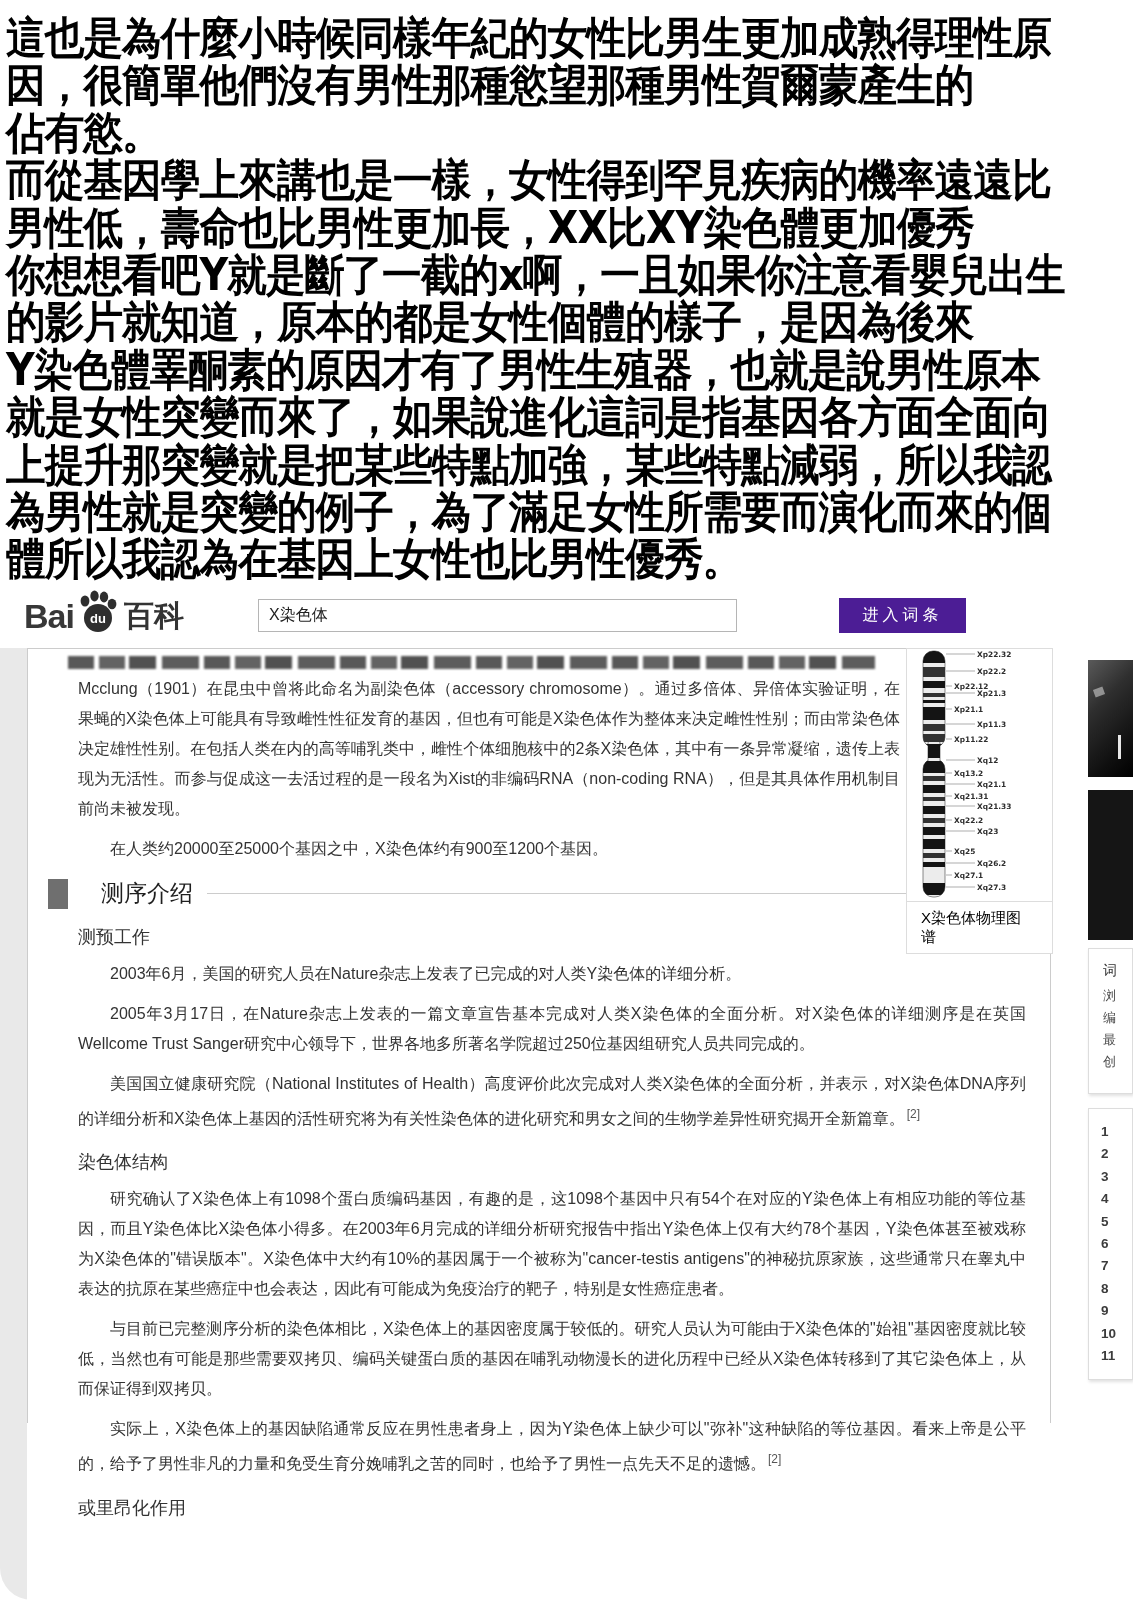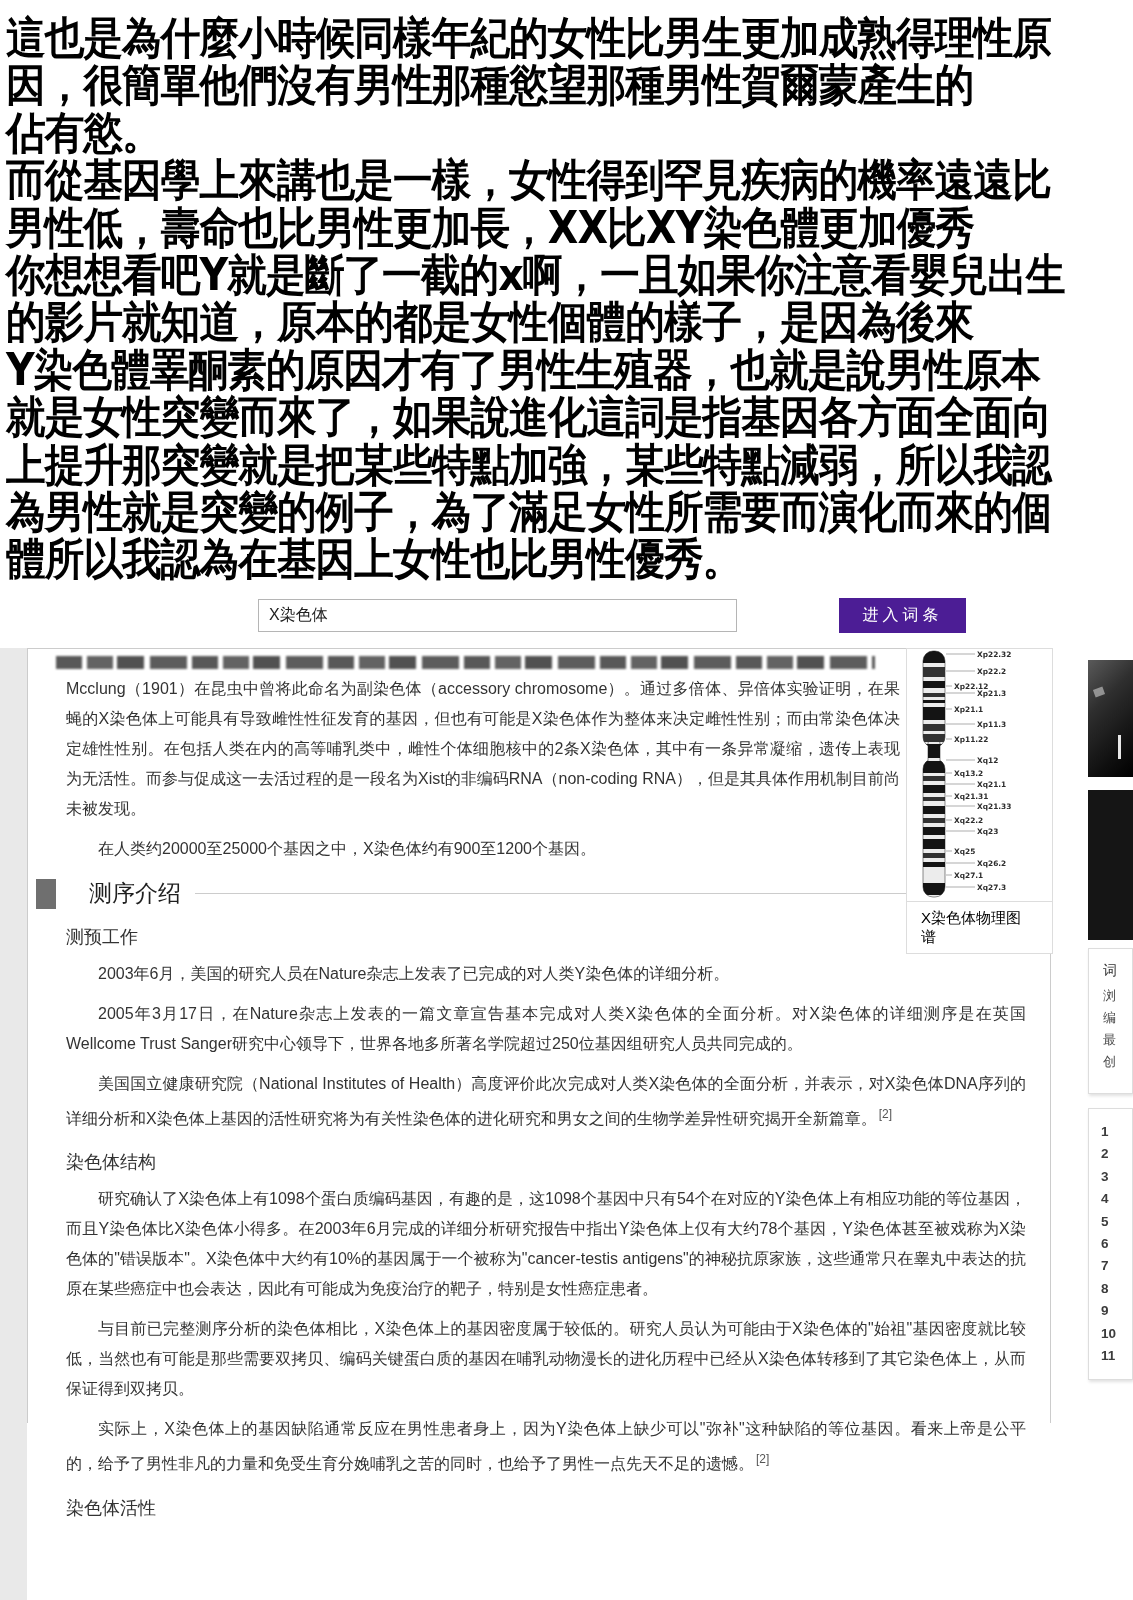--- a/index.html
+++ b/index.html
@@ -1,19 +1,19 @@
 <!DOCTYPE html>
 <html><head>
 <meta charset="utf-8">
 <style>
   * { margin:0; padding:0; box-sizing:border-box; }
   html,body { background:#fff; }
   #page {
     position:relative; width:1133px; height:1600px; overflow:hidden;
-    background:#fff; font-family:"Liberation Sans", sans-serif;
+    background:#fff; font-family:"Liberation Sans", sans-serif;border-radius:32px;
   }
 
   
   #top-text { position:absolute; left:6px; top:14px; width:1127px; }
   .tline {
     font-family:"DejaVu Sans", sans-serif;
     font-weight:700; font-size:44px; line-height:47.4px; color:#000;
     white-space:nowrap; transform:scaleX(0.9); transform-origin:0 50%;
     letter-spacing:-1px;
   }
@@ -32,21 +32,21 @@
   #search-button {
     position:absolute; left:839px; top:10px; width:127px; height:35px;
     background:#4c1d95; color:#fff; font-size:16px; letter-spacing:4px;
     display:flex; align-items:center; justify-content:center; cursor:pointer;
   }
 
   
   #left-strip { position:absolute; left:0; top:648px; width:27px; height:952px; background:#e9e9e9; }
   #content {
     position:absolute; left:27px; top:648px; width:1024px; height:775px;
-    background:#fff; border-left:1px solid #ccc; border-right:1px solid #ccc; border-top:1px solid #ccc;
+    background:#fff; border-left:1px solid #ccc; border-right:1px solid #ccc; border-top:1px solid #ccc;padding-left:12px;
   }
   .clip-band {
     height:13px; margin:7px 175px 0 28px; opacity:.8; filter:blur(1.1px);
     background:repeating-linear-gradient(90deg,
       #2f2f2f 0 26px, #fff 26px 31px, #3d3d3d 31px 57px, #fff 57px 61px,
       #262626 61px 88px, #fff 88px 94px, #343434 94px 131px, #fff 131px 136px);
   }
   .bp {
     font-size:16px; line-height:30px; color:#333;
     margin:10px 24px 0 38px; text-indent:2em; text-align:justify;
@@ -108,20 +108,32 @@
       <div class="tline">你想想看吧Y就是斷了一截的x啊，一且如果你注意看嬰兒出生</div>
       <div class="tline">的影片就知道，原本的都是女性個體的樣子，是因為後來</div>
       <div class="tline">Y染色體睪酮素的原因才有了男性生殖器，也就是說男性原本</div>
       <div class="tline">就是女性突變而來了，如果說進化這詞是指基因各方面全面向</div>
       <div class="tline">上提升那突變就是把某些特點加強，某些特點減弱，所以我認</div>
       <div class="tline">為男性就是突變的例子，為了滿足女性所需要而演化而來的個</div>
       <div class="tline">體所以我認為在基因上女性也比男性優秀。</div>
     </div>
 
   <div id="baike-bar">
+    <div id="logo">
+      <span class="logo-bai">Bai</span>
+      <svg id="paw" viewBox="0 0 46 48">
+        <ellipse cx="10" cy="12" rx="4.4" ry="5.6" fill="#2e2e2e"></ellipse>
+        <ellipse cx="19.5" cy="7" rx="4.2" ry="5.4" fill="#2e2e2e"></ellipse>
+        <ellipse cx="29" cy="8" rx="4.2" ry="5.4" fill="#2e2e2e"></ellipse>
+        <ellipse cx="37" cy="15" rx="4.4" ry="5.2" fill="#2e2e2e"></ellipse>
+        <circle cx="23" cy="29" r="14" fill="#2e2e2e"></circle>
+        <text x="23" y="34" text-anchor="middle" font-size="13" font-weight="bold" fill="#fff" font-family="Liberation Sans, sans-serif">du</text>
+      </svg>
+      <span class="logo-baike">百科</span>
+    </div>
     <input id="search-input" type="text" value="X染色体" style="">
     <div id="search-button">进入词条</div>
   </div>
 
   <div id="left-strip"></div>
 
   <div id="content">
 
     <div class="clip-band"></div>
 
@@ -217,21 +229,21 @@
     <div class="h3title">测预工作</div>
     <p class="bp"><span>2003年6月，美国的研究人员在Nature杂志上发表了已完成的对人类Y染色体的详细分析。</span></p>
     <p class="bp"><span>2005年3月17日，在Nature杂志上发表的一篇文章宣告基本完成对人类X染色体的全面分析。对X染色体的详细测序是在英国Wellcome Trust Sanger研究中心领导下，世界各地多所著名学院超过250位基因组研究人员共同完成的。</span></p>
     <p class="bp"><span>美国国立健康研究院（National Institutes of Health）高度评价此次完成对人类X染色体的全面分析，并表示，对X染色体DNA序列的详细分析和X染色体上基因的活性研究将为有关性染色体的进化研究和男女之间的生物学差异性研究揭开全新篇章。</span><sup class="ref">[2]</sup></p>
 
     <div class="h3title">染色体结构</div>
     <p class="bp"><span>研究确认了X染色体上有1098个蛋白质编码基因，有趣的是，这1098个基因中只有54个在对应的Y染色体上有相应功能的等位基因，而且Y染色体比X染色体小得多。在2003年6月完成的详细分析研究报告中指出Y染色体上仅有大约78个基因，Y染色体甚至被戏称为X染色体的"错误版本"。X染色体中大约有10%的基因属于一个被称为"cancer-testis antigens"的神秘抗原家族，这些通常只在睾丸中表达的抗原在某些癌症中也会表达，因此有可能成为免疫治疗的靶子，特别是女性癌症患者。</span></p>
     <p class="bp"><span>与目前已完整测序分析的染色体相比，X染色体上的基因密度属于较低的。研究人员认为可能由于X染色体的"始祖"基因密度就比较低，当然也有可能是那些需要双拷贝、编码关键蛋白质的基因在哺乳动物漫长的进化历程中已经从X染色体转移到了其它染色体上，从而保证得到双拷贝。</span></p>
     <p class="bp"><span>实际上，X染色体上的基因缺陷通常反应在男性患者身上，因为Y染色体上缺少可以"弥补"这种缺陷的等位基因。看来上帝是公平的，给予了男性非凡的力量和免受生育分娩哺乳之苦的同时，也给予了男性一点先天不足的遗憾。</span><sup class="ref">[2]</sup></p>
 
-    <div class="h3title">染色体活性</div>
+    <div class="h3title">或里昂化作用</div>
 
   </div>
 
   <div class="side-thumb">
     <div class="glint"></div>
     <div class="bar"></div>
   </div>
   <div class="side-black-box"></div>
   <div class="side-card" id="stat-card">
       <div class="statc first">词</div>

